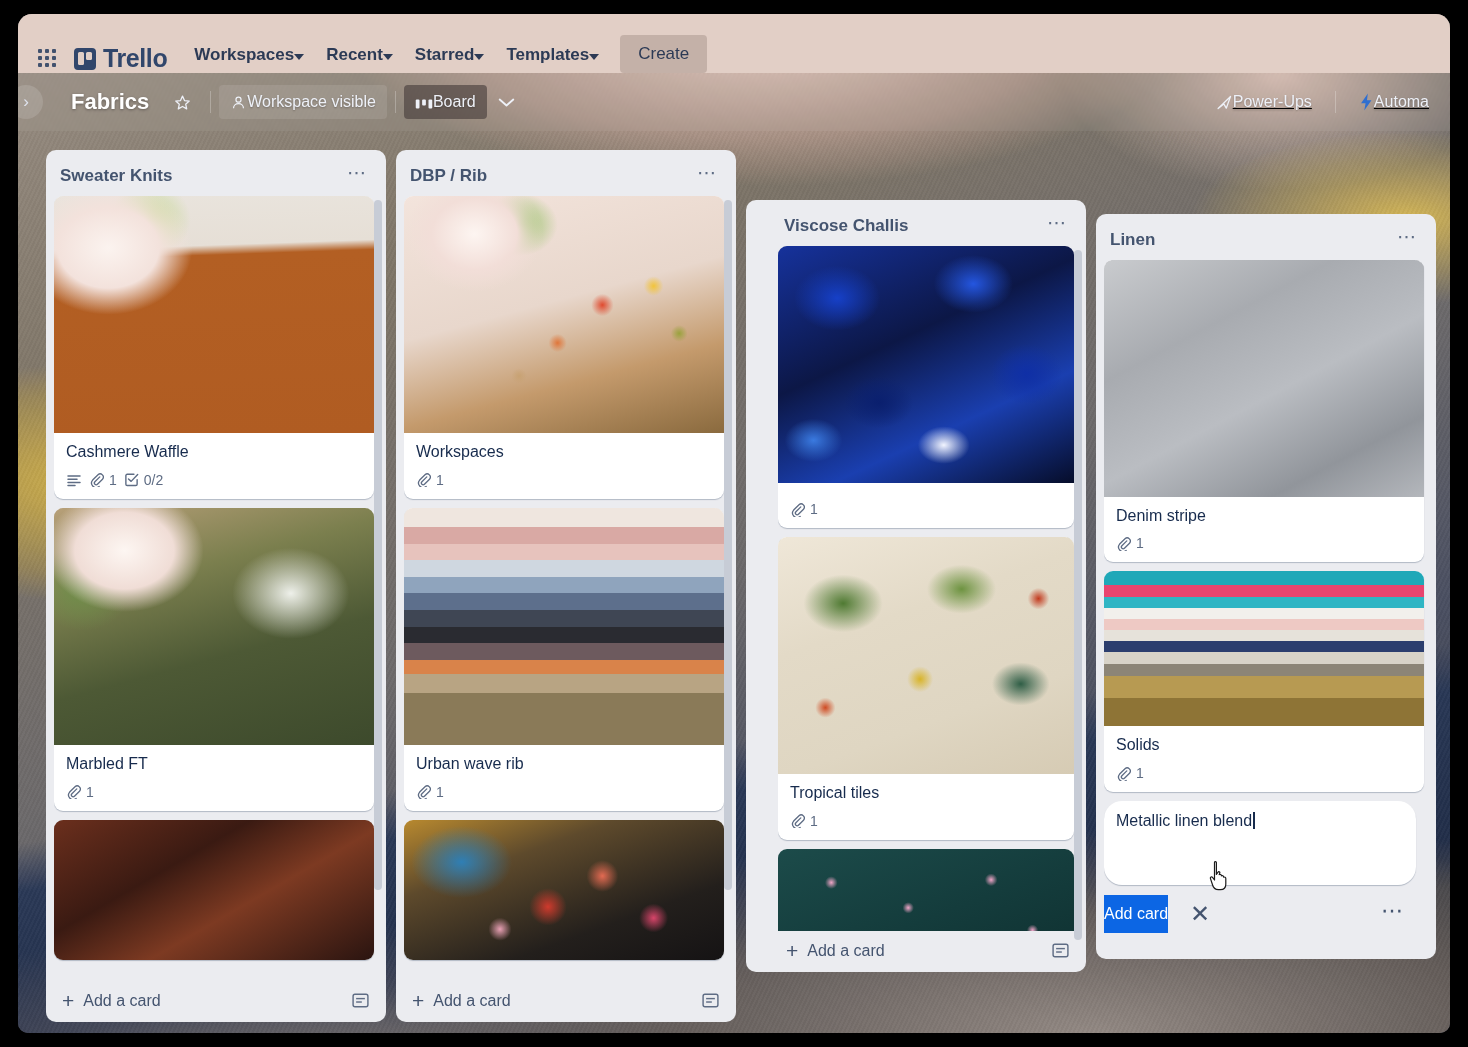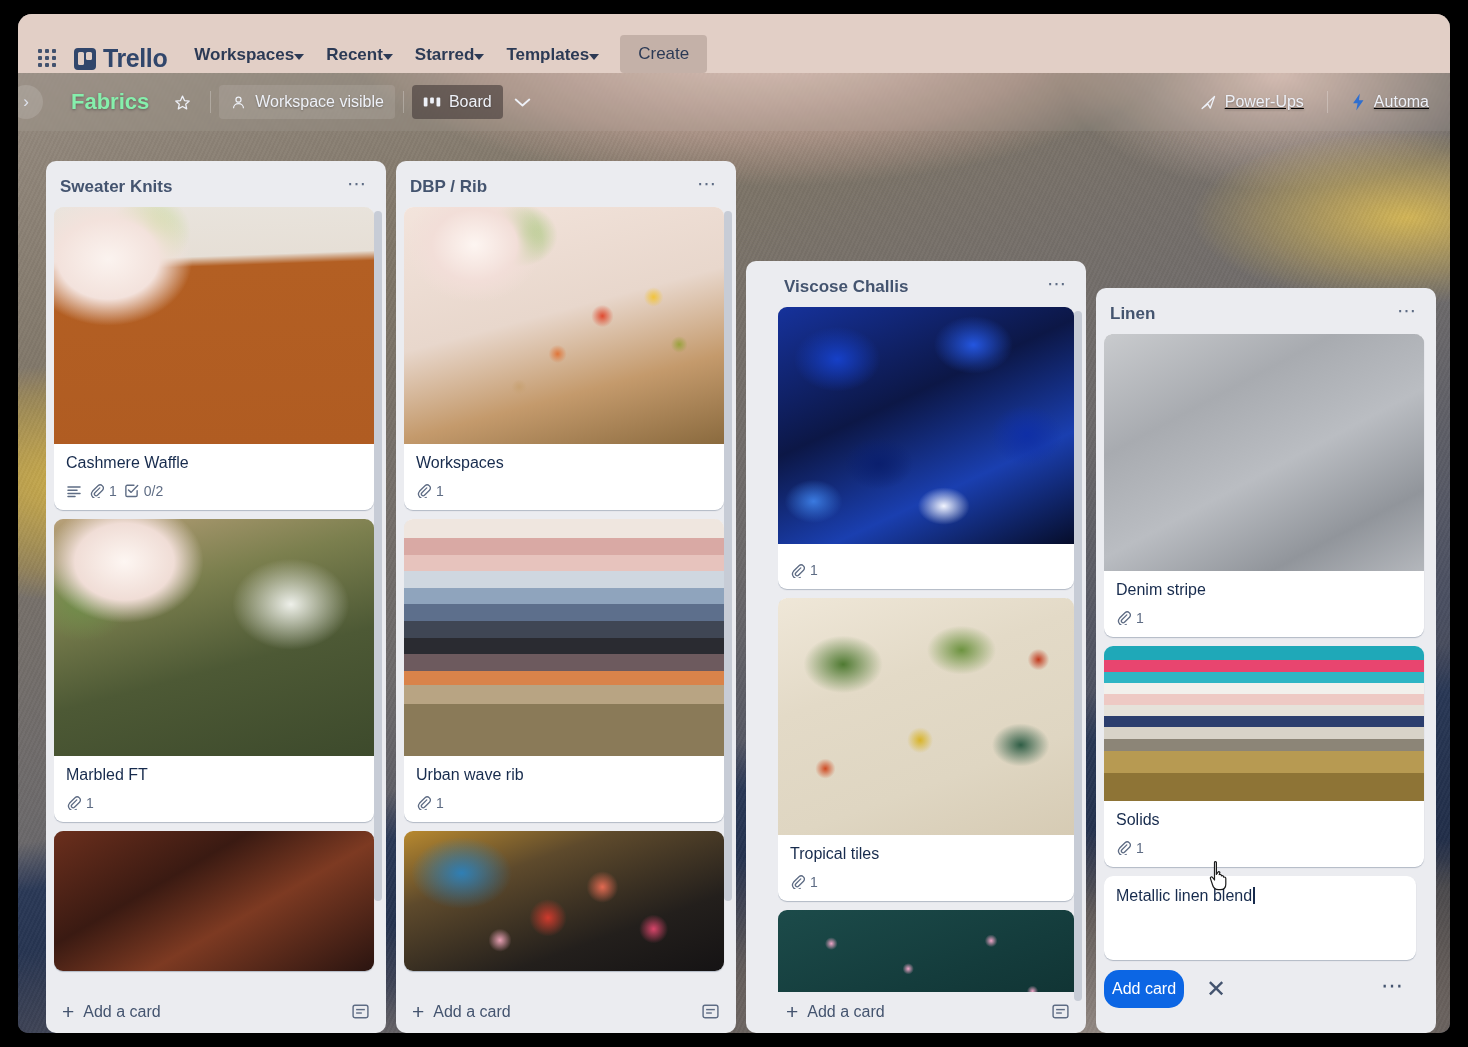--- a/index.html
+++ b/index.html
@@ -144,49 +144,49 @@
     width: 34px; height: 34px;
     border-radius: 50%;
     background: rgba(255,255,255,.13);
     display: flex; align-items: center; justify-content: center;
     margin-left: -15px;
     color: #dfe3ee;
     font-size: 17px;
     cursor: pointer;
   }
   #board-title {
-    font-size: 22px; font-weight: bold; color: #86efac;
+    font-size: 22px; font-weight: bold; color: #ffffff;
     margin-left: 20px; margin-right: 6px;
     padding: 5px 8px;
     border-radius: 4px;
     cursor: pointer;
     text-shadow: 0 1px 3px rgba(0,0,0,.35);
   }
   .hdr-btn {
-    display: flex; align-items: center; gap: 8px;
+    display: flex; align-items: flex-end; 
     color: #eef1f8;
     font-size: 16px;
     padding: 8px 11px;
     border-radius: 4px;
     cursor: pointer;
     background: rgba(255,255,255,.1);
     white-space: nowrap;
     text-shadow: 0 1px 2px rgba(0,0,0,.3);
   }
   .hdr-btn.ghost { background: transparent; }
   .hdr-btn.active { background: rgba(70,60,58,.62); }
   .hdr-sep { width: 1px; height: 22px; background: rgba(255,255,255,.25); margin: 0 8px; }
   #hdr-right { margin-left: auto; display: flex; align-items: center; gap: 4px; text-decoration: underline; }
 
   
   #board {
     position: absolute;
     left: 0; top: 117px; right: 0; bottom: 0;
     display: flex;
-    align-items: flex-end;
+    align-items: center;
     gap: 10px;
     padding: 8px 0 0 28px;
     z-index: 10;
     overflow: hidden;
   }
 
   .list {
     width: 340px;
     flex: 0 0 340px;
     background: #ebecf0;
@@ -254,21 +254,21 @@
     right: 4px;
     width: 8px;
     border-radius: 4px;
     background: #c7ccd6;
   }
 
   
   .composer { padding: 0 8px 0 0; }
   .composer-box {
     background: #fff;
-    border-radius: 9px;
+    border-radius: 18px;
     box-shadow: 0 1px 1px rgba(9,30,66,.25);
     padding: 11px 12px;
     min-height: 84px;
     font-size: 16px;
     color: #172b4d;
   }
   .caret {
     display: inline-block;
     width: 1.5px; height: 17px;
     background: #172b4d;
@@ -276,22 +276,22 @@
     margin-left: 1px;
   }
   .composer-actions {
     display: flex; align-items: center;
     padding: 10px 2px 12px 0;
   }
   #add-card-btn {
     background: #0c66e4;
     color: #fff;
     font-size: 16px;
-    padding: 10px 8px;
-    border-radius: 15px;
+    padding: 10px 0;
+    border-radius: 0;
     border: none;
     cursor: pointer;
     font-family: "Liberation Sans", sans-serif;
   }
   #composer-close {
     color: #44546f; font-size: 24px;
     margin-left: 14px;
     padding: 2px 8px;
     cursor: pointer;
     line-height: 1;

